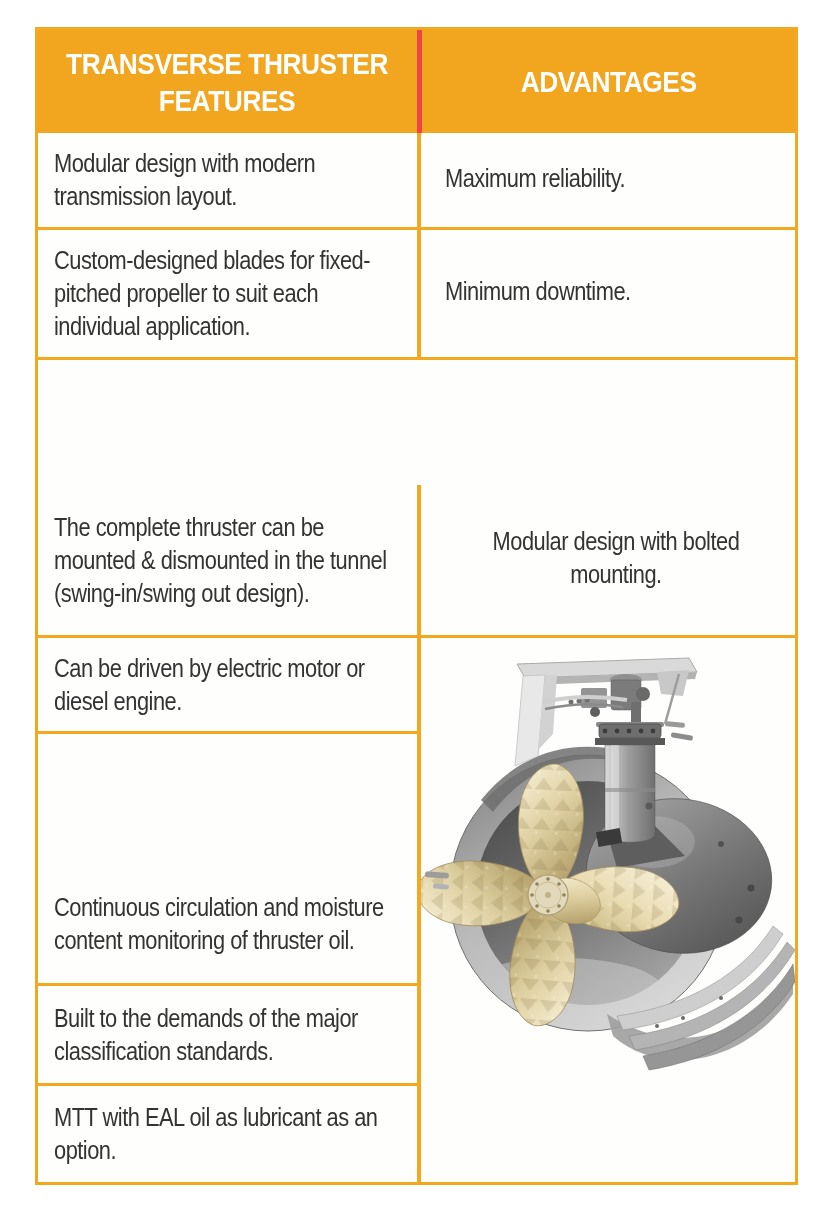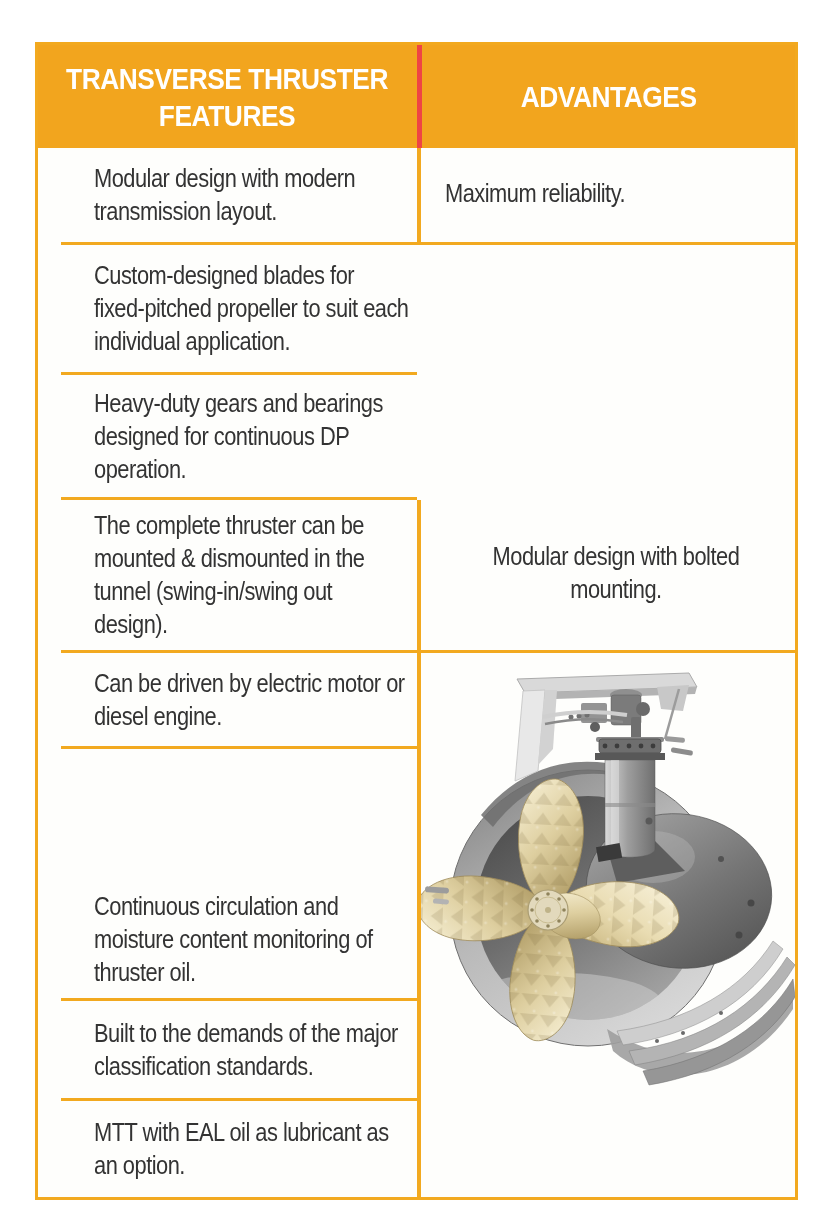--- a/index.html
+++ b/index.html
@@ -8,21 +8,21 @@
     --text:#333333;
     --hdrtext:#FFFFFF;
   }
   *{box-sizing:border-box;}
   html,body{margin:0;padding:0;}
   body{
     width:830px;height:1208px;position:relative;background:#FFFFFF;
     font-family:"Liberation Sans", sans-serif;
   }
   .tbl{
-    position:absolute;left:35px;top:42px;width:763px;height:1158px;
+    position:absolute;left:35px;top:27px;width:763px;height:1158px;
     border:3px solid var(--line);
     background:#FEFEFC;
     display:grid;
     grid-template-columns:379px 1fr;
     grid-template-rows:103px 97px 130px 125px 153px 96px 131px 121px 100px 96px;
   }
   .hcell{
     background:var(--accent);
     color:var(--hdrtext);
     display:flex;align-items:center;justify-content:center;
@@ -38,21 +38,21 @@
     font-weight:bold;
     font-size:30px;line-height:37px;letter-spacing:-0.5px;
     text-transform:uppercase;
   }
   .fcell,.acell{
     display:flex;align-items:center;
     border-bottom:3px solid var(--line);
     overflow:hidden;
     background:#FEFEFC;
   }
-  .fcell{padding:0 8px 0 33px;margin-left:23px;}
+  .fcell{padding:0 8px 0 16px;}
   .acell{border-left:4px solid var(--line);padding:0 8px 4px 24px;}
   .fcell.nb{border-bottom:none;}
   .tx{
     flex:0 0 auto;
     width:119%;
     transform:scaleX(0.84);
     transform-origin:left center;
     font-size:26px;line-height:33px;letter-spacing:-0.6px;
     color:var(--text);
   }
@@ -75,41 +75,41 @@
   <div class="hcell right" style="grid-column:2;grid-row:1;">
     <div class="htx">ADVANTAGES</div>
   </div>
 
   <div class="fcell" style="grid-column:1;grid-row:2;">
     <div class="tx">Modular design with modern transmission layout.</div>
   </div>
   <div class="fcell" style="grid-column:1;grid-row:3;">
     <div class="tx">Custom-designed blades for fixed-pitched propeller to suit each individual application.</div>
   </div>
-  <div class="fcell" style="grid-column:1;grid-row:4;">
-    <div class="tx">Heavy-duty gears and bearings designed for continuous DP operation.</div>
-  </div>
   <div class="fcell" style="grid-column:1;grid-row:5;">
     <div class="tx">The complete thruster can be mounted &amp; dismounted in the tunnel (swing-in/swing out design).</div>
   </div>
   <div class="fcell" style="grid-column:1;grid-row:6;">
     <div class="tx">Can be driven by electric motor or diesel engine.</div>
   </div>
   <div class="fcell" style="grid-column:1;grid-row:9;">
     <div class="tx">Built to the demands of the major classification standards.</div>
   </div>
   <div class="fcell" style="grid-column:1;grid-row:8;">
     <div class="tx">Continuous circulation and moisture content monitoring of thruster oil.</div>
   </div>
   <div class="fcell nb" style="grid-column:1;grid-row:10;align-items:center;">
     <div class="tx">MTT with EAL oil as lubricant as an option.</div>
   </div>
 
   <div class="acell" style="grid-column:2;grid-row:2;">
     <div class="tx">Maximum reliability.</div>
+  </div>
+  <div class="acell" style="grid-column:2;grid-row:3;">
+    <div class="tx">Minimum downtime.</div>
   </div>
   <div class="acell" style="grid-column:2;grid-row:5;text-align:center;">
     <div class="tx">Modular design with bolted mounting.</div>
   </div>
 
   <div class="imgcell">
     <svg viewBox="0 0 374 544" preserveAspectRatio="none">
       <defs>
         <linearGradient id="gCyl" x1="0" y1="0" x2="1" y2="0">
           <stop offset="0" stop-color="#DADADA"></stop>

